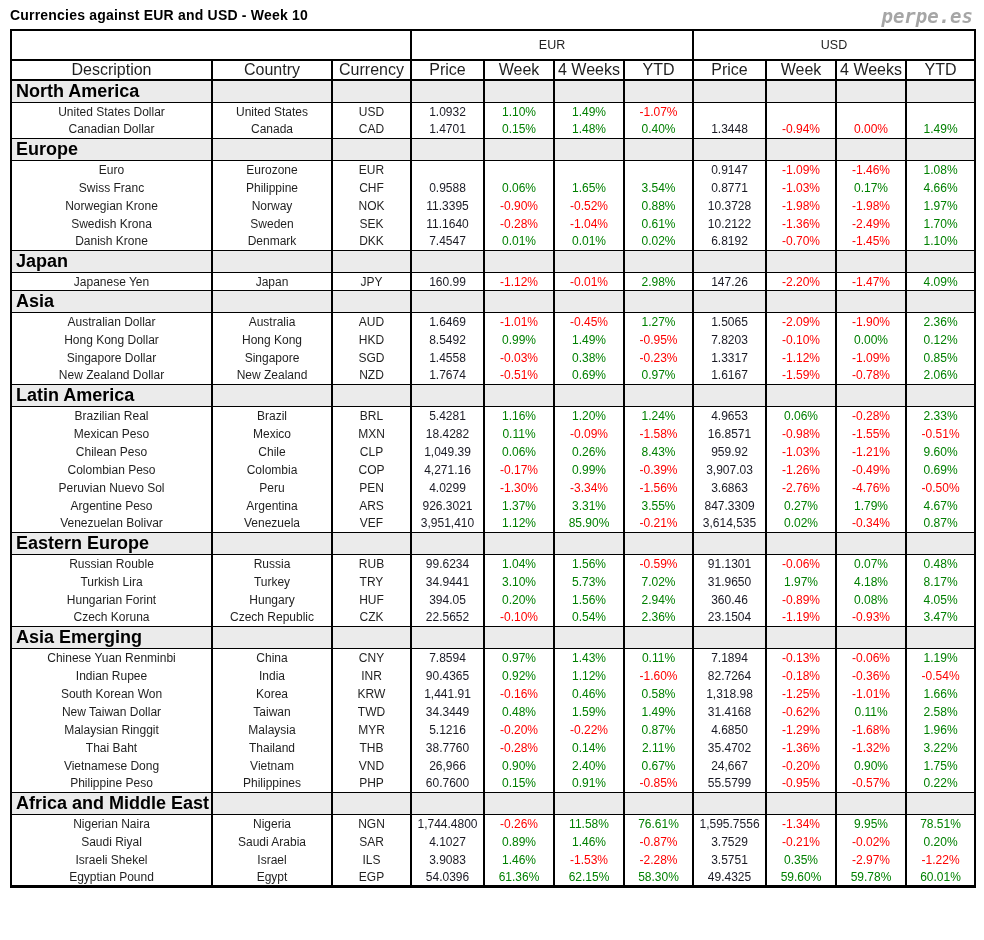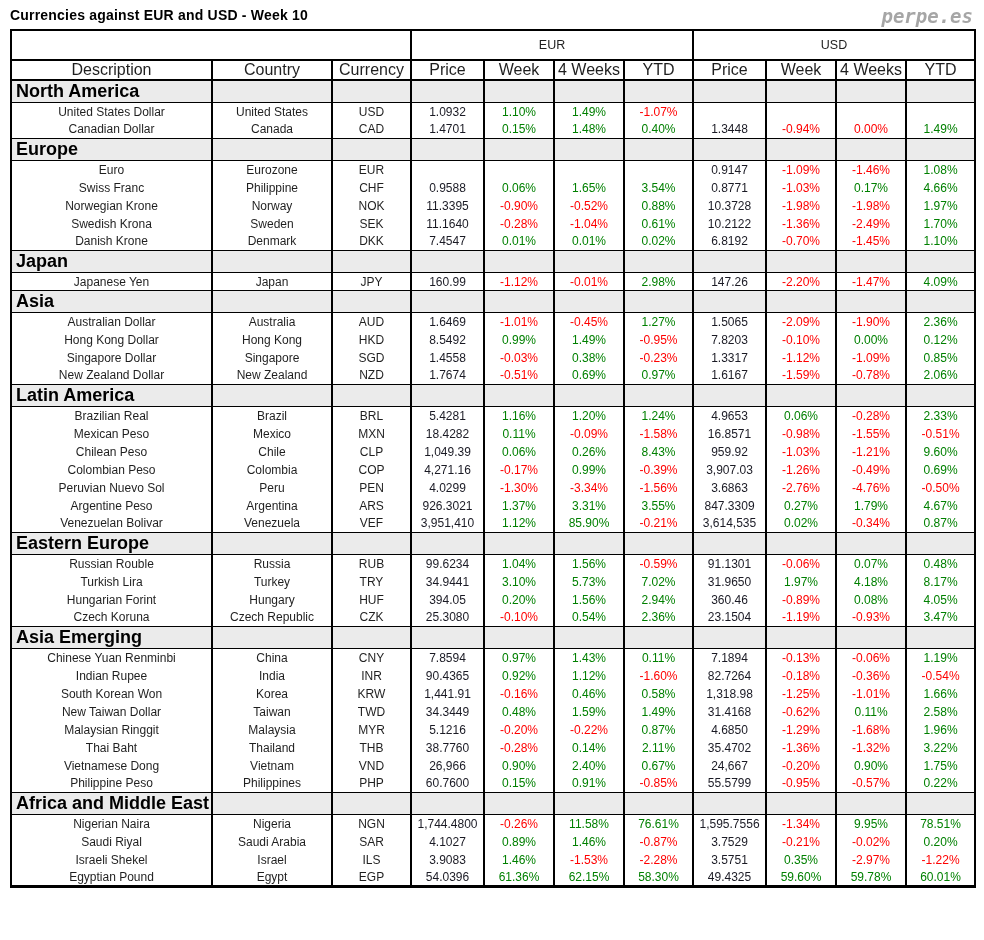--- a/index.html
+++ b/index.html
@@ -433,21 +433,21 @@
           <td class="pos">2.94%</td>
           <td class="price">360.46</td>
           <td class="neg">-0.89%</td>
           <td class="pos">0.08%</td>
           <td class="pos">4.05%</td>
         </tr>
         <tr>
           <td>Czech Koruna</td>
           <td>Czech Republic</td>
           <td>CZK</td>
-          <td class="price">25.3080</td>
+          <td class="price">22.5652</td>
           <td class="neg">-0.10%</td>
           <td class="pos">0.54%</td>
           <td class="pos">2.36%</td>
           <td class="price">23.1504</td>
           <td class="neg">-1.19%</td>
           <td class="neg">-0.93%</td>
           <td class="pos">3.47%</td>
         </tr>
         <tr class="section-row">
           <td class="section-name">Asia Emerging</td>

